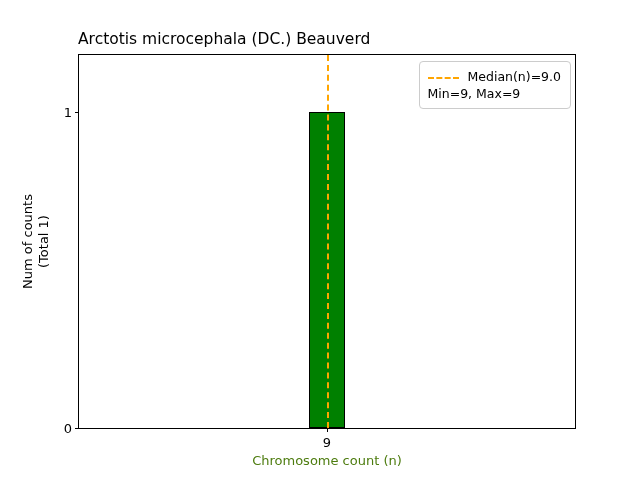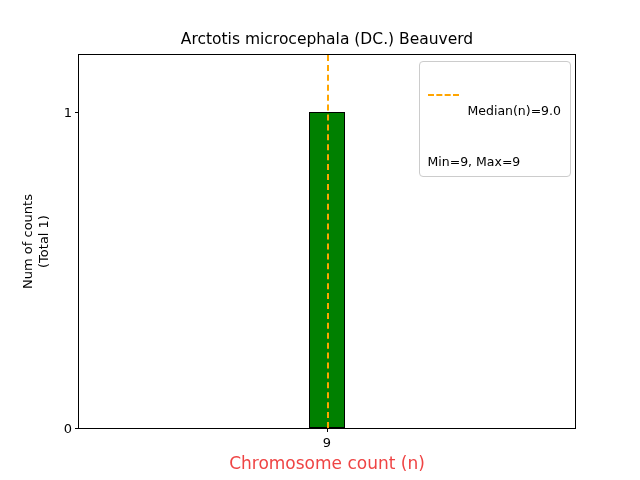--- a/index.html
+++ b/index.html
@@ -20,21 +20,21 @@
     height: 480px;
     background: #ffffff;
   }
 
   
   #chart-title {
     position: absolute;
     left: 78px;
     top: 30px;
     width: 498px;
-    text-align: center;
+    text-align: left;
     font-size: 15.5px;
     color: #000000;
     line-height: 18px;
     white-space: nowrap;
   }
 
   
   #axes {
     position: absolute;
     left: 78px;
@@ -107,22 +107,22 @@
     white-space: nowrap;
   }
 
   
   #xlabel {
     position: absolute;
     left: 78px;
     top: 453px;
     width: 498px;
     text-align: center;
-    font-size: 17px;
-    color: #ef4444;
+    font-size: 13px;
+    color: #4d7c0f;
     white-space: nowrap;
   }
   #ylabel {
     position: absolute;
     left: 0px;
     top: 0px;
     width: 375px;
     height: 36px;
     transform: translate(-169.5px, 0px) translate(36px, 241.5px) rotate(-90deg);
     transform-origin: 169.5px 18px;
@@ -162,21 +162,21 @@
     position: relative;
   }
   .legend-swatch::before {
     content: "";
     position: absolute;
     left: 0;
     right: 0;
     top: 50%;
     border-top: 2.6px dashed #ffa500;
   }
-  .legend-text { display: block; margin-top: 34px; }
+  .legend-text { display: block; }
   .legend-row-2 {
     display: flex;
     justify-content: flex-start;
     white-space: nowrap;
   }
 </style>
 </head>
 <body>
 
 <div id="figure">

